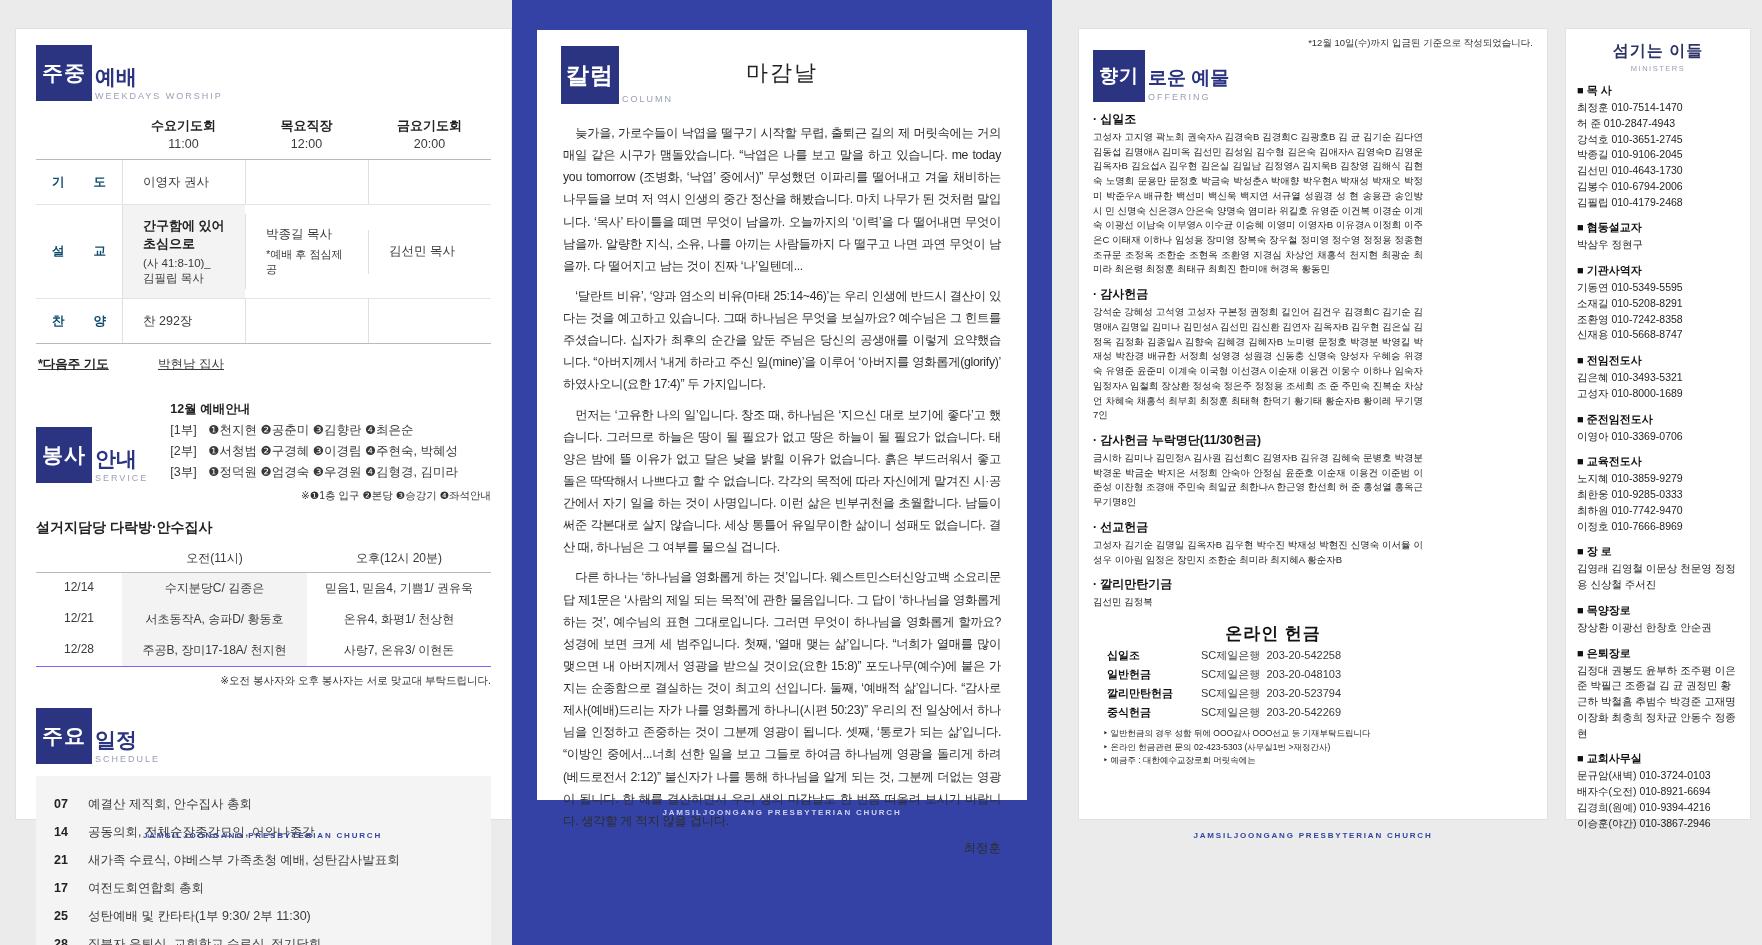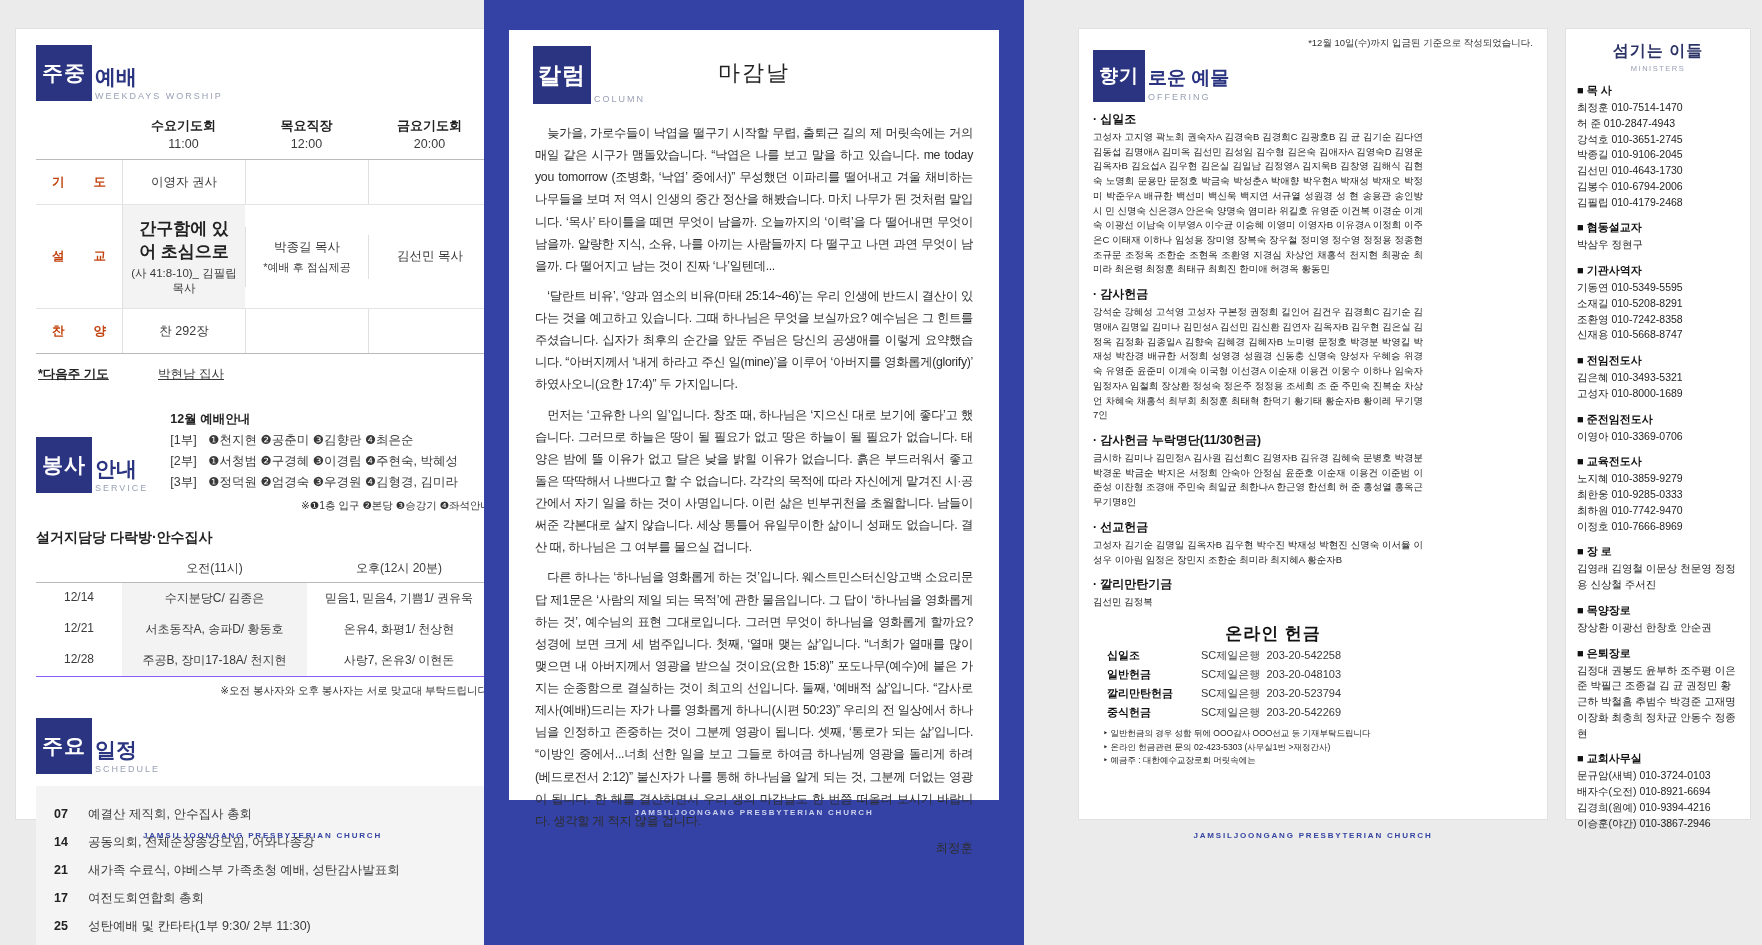--- a/index.html
+++ b/index.html
@@ -28,25 +28,25 @@
   #left-card { left:15px; top:28px; width:497px; height:792px; padding:16px 20px; }
 
   .wtable { margin-top:10px; font-size:12.5px; }
   .wrow { display:grid; grid-template-columns:86px 1fr 1fr 1fr; align-items:center; }
   .whead .wcell { text-align:center; padding:6px 0 8px; }
   .whead .wname { font-weight:bold; font-size:13px; color:#222; }
   .whead .wtime { font-size:12.5px; margin-top:2px; }
   .wbody { border-top:1px solid #b9b9b9; }
   .wbody .wrow { border-bottom:1px solid #e4e4e4; }
   .wbody .wrow:last-child { border-bottom:1px solid #b9b9b9; }
-  .wbody .wcell { border-left:1px solid #e0e0e0; text-align:center; padding:12px 8px; min-height:44px;
+  .wbody .wcell { border-left:1px solid #e0e0e0; padding:12px 20px; min-height:44px;
                   display:flex; flex-direction:column; justify-content:center; }
-  .wlabel { font-weight:bold; color:#c2410c; padding:0 16px; text-align:justify; text-align-last:justify; }
+  .wlabel { font-weight:bold; color:#0c4a6e; padding:0 16px; text-align:justify; text-align-last:justify; }
   .cell-shade { background:#f3f3f3; }
-  .sermon-title { font-weight:bold; color:#222; font-size:17px; }
+  .sermon-title { font-weight:bold; color:#222; font-size:13px; }
   .sermon-sub { font-size:11.5px; margin-top:3px; }
   .cell-note { font-size:11px; margin-top:4px; }
   .nextweek { display:flex; margin:12px 2px 0; font-size:12.5px;text-decoration:underline; }
   .nextweek .nwl { font-weight:bold; color:#222; width:86px; }
   .nextweek .nwv { margin-left:34px; }
 
   .service-block { display:flex; margin-top:26px; }
   .service-list { margin-left:22px; font-size:12.5px; line-height:21px; }
   .service-title { font-weight:bold; color:#222; }
   .service-row { display:flex; }
@@ -62,21 +62,21 @@
   .dbody .dcell { padding:7px 2px; }
   .dbody .am { background:#f3f3f3; }
   .dishes-note { text-align:right; font-size:10.5px; margin-top:7px; color:#333; }
 
   .schedule-block { margin-top:20px; }
   .schedule-box { margin-top:12px; background:#f4f4f4; padding:14px 18px; font-size:12.5px; }
   .sch-row { display:flex; line-height:28px; }
   .sch-day { font-weight:bold; color:#222; width:34px; flex:0 0 auto; }
 
   
-  #middle-panel { position:absolute; left:484px; top:0; width:540px; height:945px; background:#3342a4; }
+  #middle-panel { position:absolute; left:512px; top:0; width:540px; height:945px; background:#3342a4; }
   #column-card { position:absolute; left:25px; top:30px; width:490px; height:770px; background:#fff; padding:12px 26px; }
   .col-header { position:relative; height:72px; }
   .col-header .badge { position:absolute; left:-2px; top:4px; }
   .col-header .sq { width:58px; height:58px; font-size:23px; }
   .col-title { text-align:center; font-size:22px; color:#222; padding-top:16px; letter-spacing:2px; }
   .col-body { margin-top:8px; font-size:12.3px; line-height:1.8; text-align:justify; letter-spacing:-0.3px; color:#2e2e2e; }
   .col-body p { text-indent:1em; margin-bottom:8px; }
   .col-sign { text-align:right; font-size:12.5px; margin-top:4px; color:#2e2e2e; }
 
   

